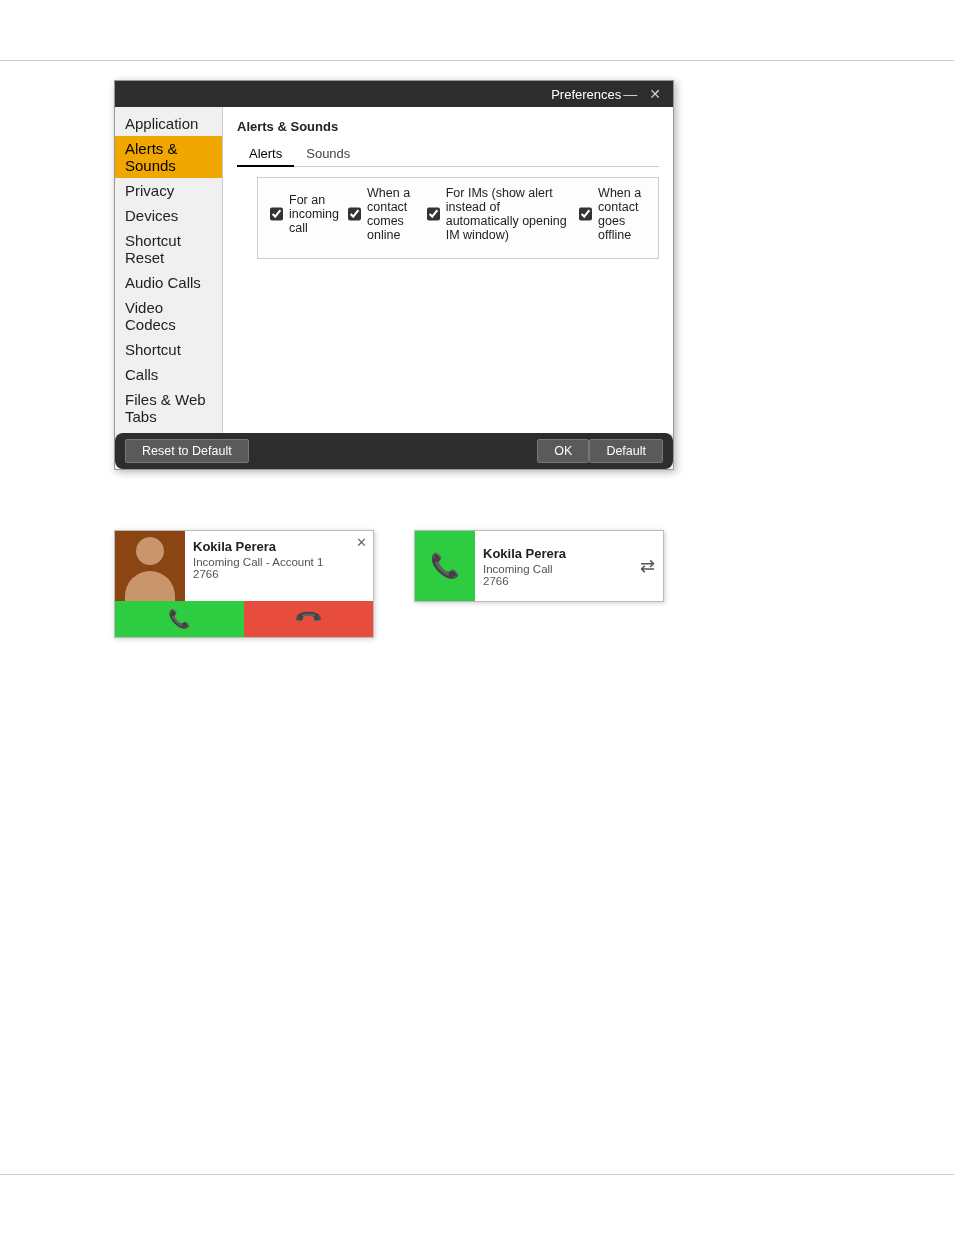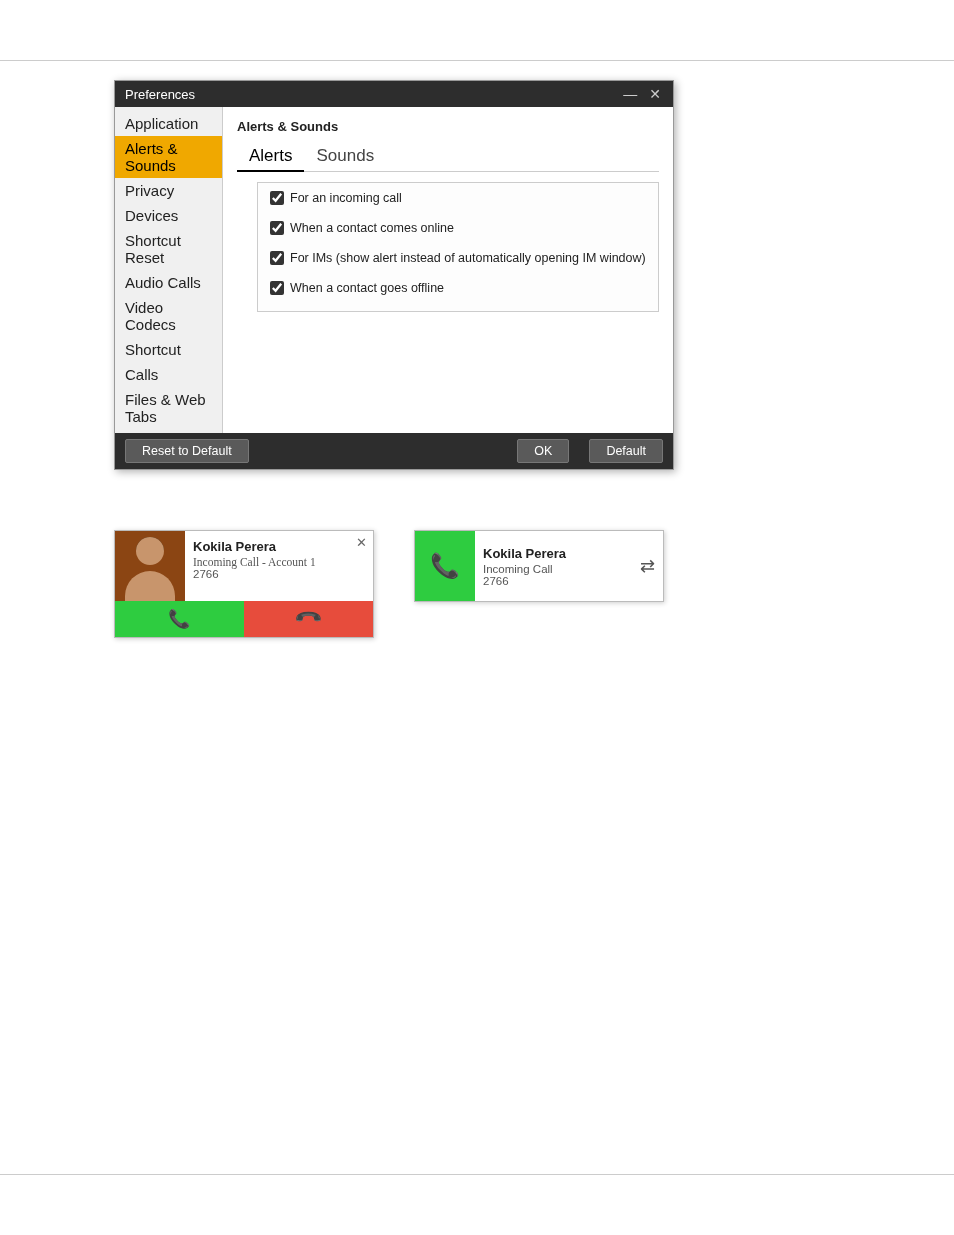--- a/index.html
+++ b/index.html
@@ -42,23 +42,22 @@
       box-shadow: 2px 2px 8px rgba(0,0,0,0.3);
       margin-bottom: 60px;
     }
 
     .dialog-titlebar {
       background: #2d2d2d;
       color: #fff;
       padding: 5px 10px;
       display: flex;
       align-items: center;
-      justify-content: space-between;
-      font-size: 13px;
-      gap: 8px;
+      justify-content: flex-end;
+      font-size: 13px;
     }
     .titlebar-controls {
       display: flex;
       gap: 8px;
       align-items: center;
     }
     .titlebar-btn {
       color: #ccc;
       font-size: 14px;
       cursor: pointer;
@@ -105,21 +104,21 @@
 
     
     .tab-bar {
       display: flex;
       border-bottom: 1px solid #ccc;
       margin-bottom: 10px;
     }
     .tab {
       padding: 4px 12px;
       cursor: pointer;
-      font-size: 17px;
+      font-size: 13px;
       color: #444;
       border-bottom: 2px solid transparent;
       margin-bottom: -1px;
     }
     .tab.active {
       color: #000;
       border-bottom: 2px solid #000;
       font-weight: 500;
     }
 
@@ -137,44 +136,45 @@
       accent-color: #333;
     }
 
     
     .sub-options-box {
       border: 1px solid #ccc;
       margin: 6px 0 19px 20px;
       padding: 8px 12px;
       background: #fdfdfd;
       display: flex;
-      flex-direction: column;
+      flex-direction: row;
       gap: 8px;
     }
 
     
     .dialog-footer {
       background: #2d2d2d;
       display: flex;
       align-items: center;
       justify-content: space-between;
       padding: 6px 10px;
+      border-radius: 8px;
     }
     .footer-btn {
       background: #5a5a5a;
       color: #fff;
       border: 1px solid #777;
       padding: 4px 16px;
       font-size: 12.5px;
       cursor: pointer;
       border-radius: 2px;
     }
     .footer-right {
       display: flex;
-      gap: 20px;
+      gap: 0;
       justify-content: space-between;
     }
 
     
     .notifications-row {
       display: flex;
       gap: 40px;
       margin-top: 20px;
       align-items: flex-start;
     }
@@ -241,21 +241,20 @@
       position: relative;
     }
     .notif-name {
       font-weight: bold;
       font-size: 13px;
     }
     .notif-type {
       font-size: 11.5px;
       color: #555;
       margin-top: 2px;
-      font-family: Liberation Serif, serif;
     }
     .notif-number {
       font-size: 11.5px;
       color: #555;
     }
     .notif-close {
       position: absolute;
       top: 4px;
       right: 6px;
       font-size: 13px;

